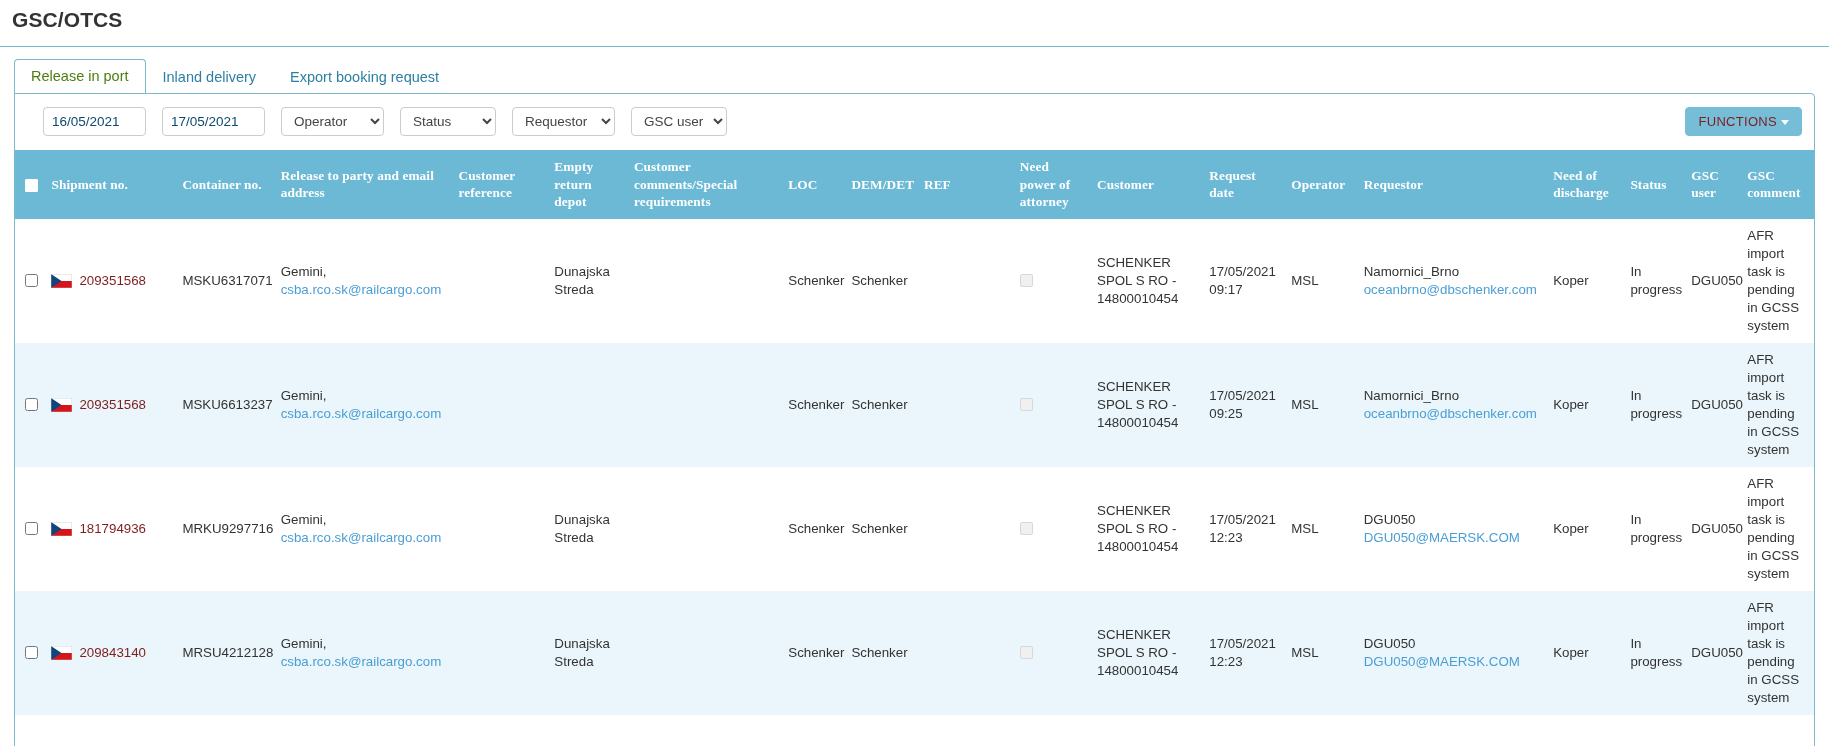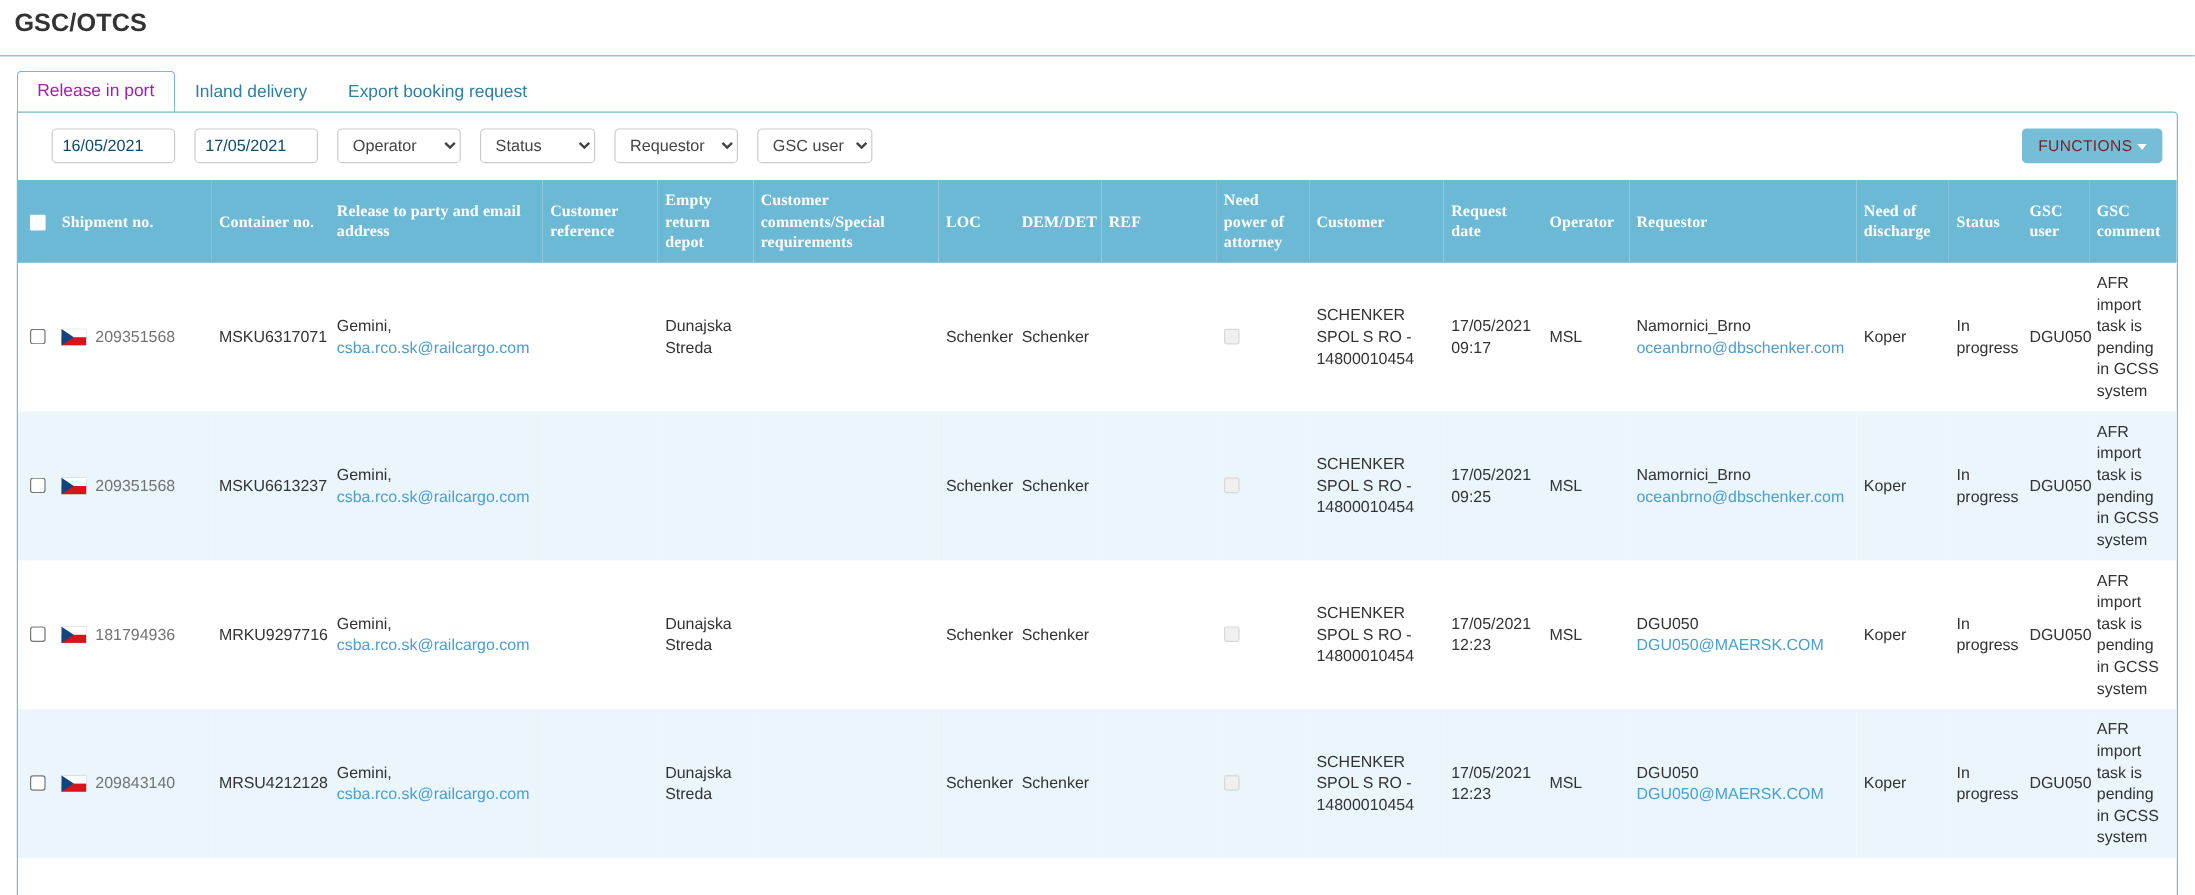--- a/index.html
+++ b/index.html
@@ -47,21 +47,21 @@
     padding: 8px 16px 8px 16px;
     cursor: pointer;
     border: 1px solid transparent;
     border-bottom: none;
     position: relative;
     top: 1px;
     line-height: 17px;
     white-space: nowrap;
   }
   .tab.active {
-    color: #a21caf;
+    color: #4d7c0f;
     background: #ffffff;
     border: 1px solid #7ab8cc;
     border-bottom: 1px solid #ffffff;
     border-radius: 4px 4px 0 0;
   }
 
   
   .panel {
     margin: 0 14px 0 14px;
     border: 1px solid #7ab8cc;
@@ -239,21 +239,21 @@
   }
 
   .flag {
     display: inline-block;
     width: 21px; height: 14px;
     vertical-align: middle;
     margin-right: 7px;
     position: relative;
   }
   .ship-link {
-    color: #737373;
+    color: #7f1d1d;
     text-decoration: none;
     font-size: 13.3px;
     cursor: pointer;
   }
   .mail-link {
     color: #4a9ed4;
     text-decoration: none;
     cursor: pointer;
     display: block;
   }

